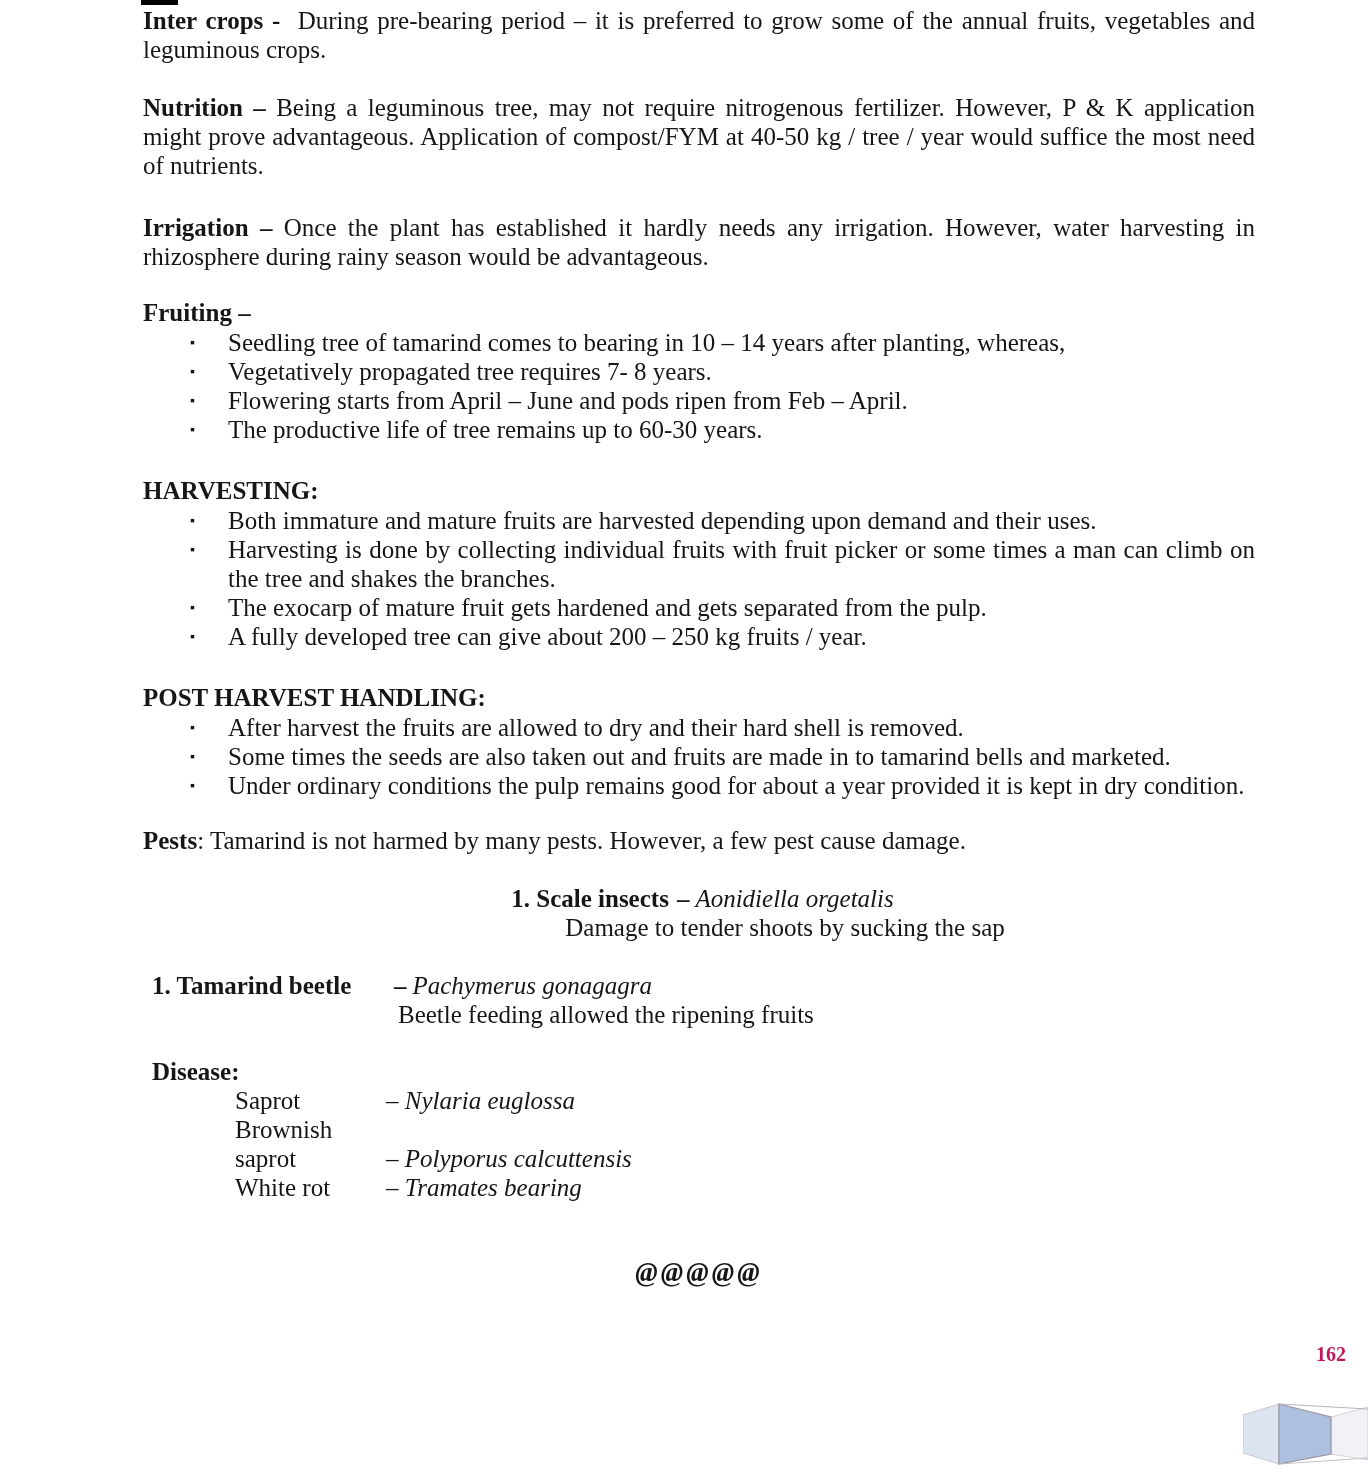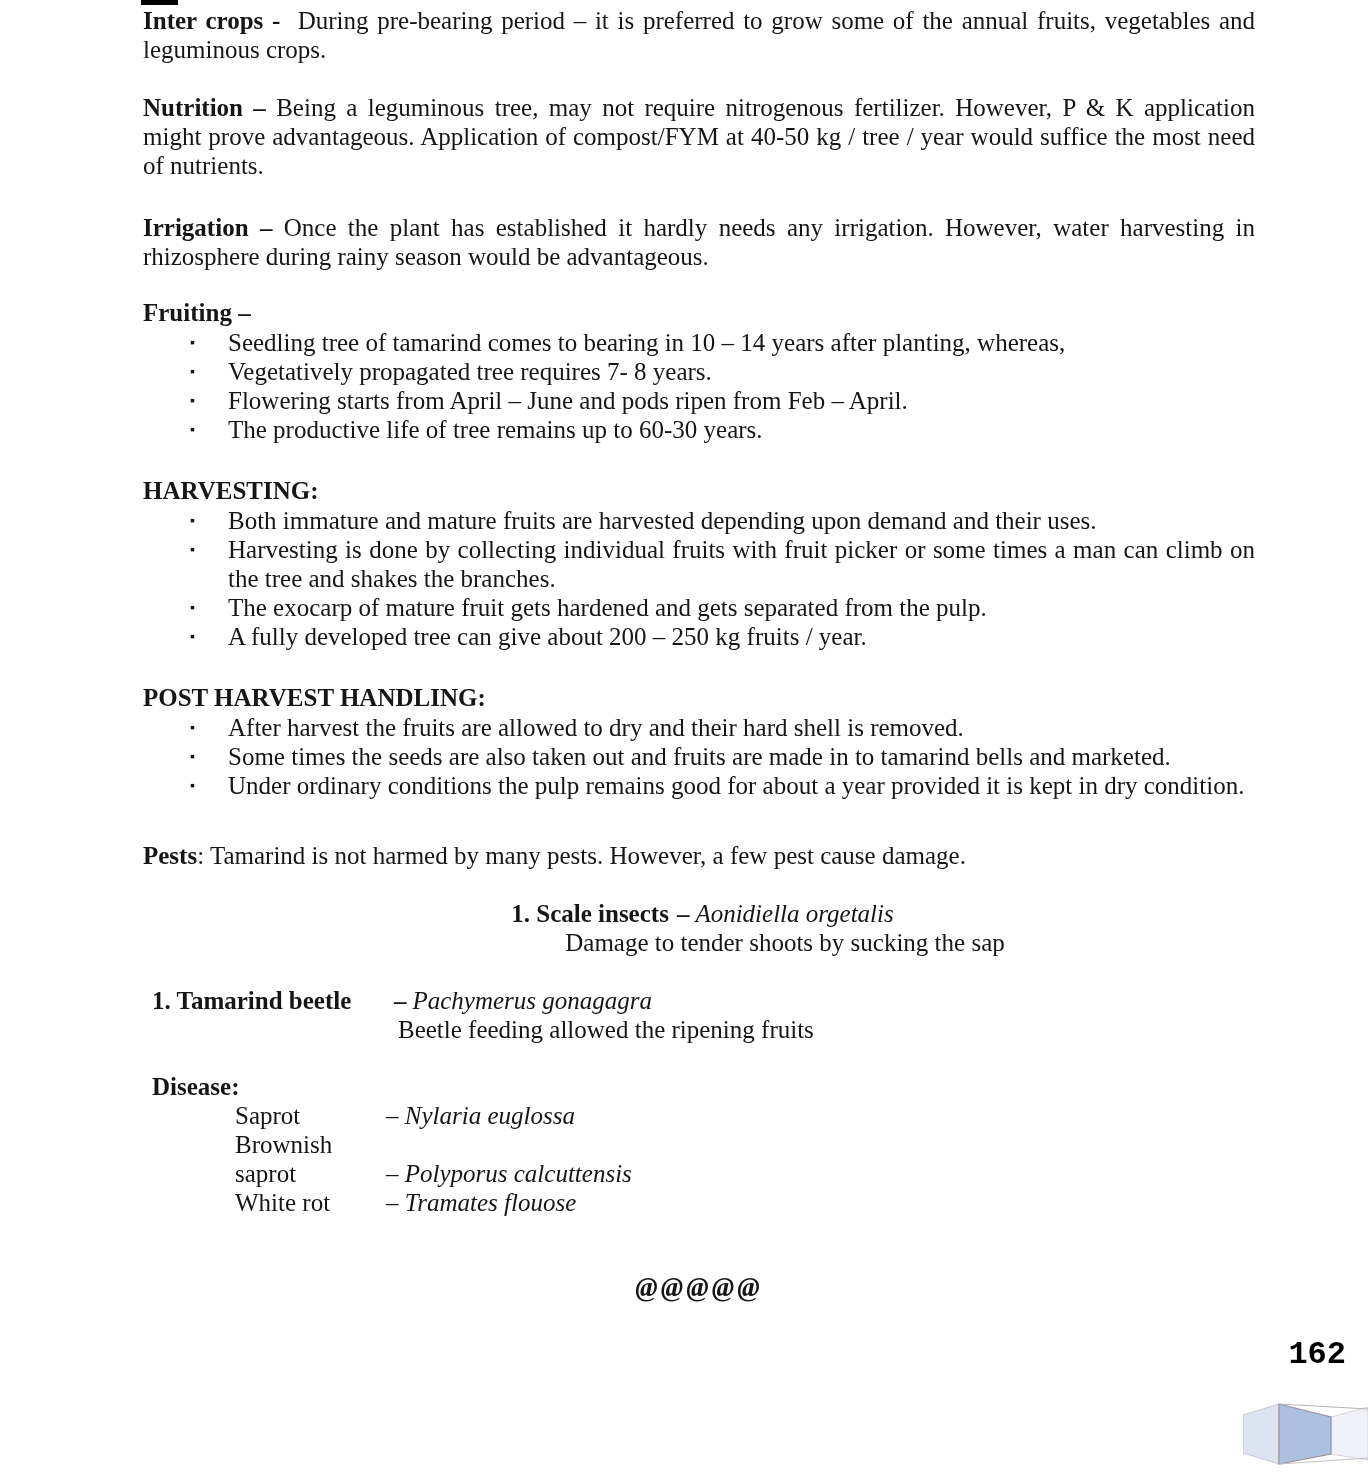--- a/index.html
+++ b/index.html
@@ -32,21 +32,21 @@
   .blist{margin-top:1px;}
   .bullet-item{display:flex;text-align:justify;}
   .bullet-marker{
     flex:0 0 85px;
     box-sizing:border-box;
     padding-left:47px;
     font-size:14px;
     line-height:29px;
   }
   .bullet-text{flex:1;}
-  .pests{margin-top:41px;}
+  .pests{margin-top:26px;}
   .pest-block1{margin-top:29px;text-align:center;}
   .pest-block2{margin-top:29px;}
   .pest-num{font-weight:bold;padding-left:7px;}
   .pest-label-wide{display:inline-block;width:243px;font-weight:bold;box-sizing:border-box;padding-left:9px;}
   .dash-sp{margin:0 6px 0 8px;font-weight:bold;}
   .species{font-style:italic;}
   .pest-desc1{padding-left:172px;}
   .pest-desc2{padding-left:255px;}
   .disease-h{margin-top:28px;font-weight:bold;padding-left:9px;}
   .disease-row{}
@@ -63,24 +63,24 @@
   .top-mark{
     position:absolute;
     left:141px;top:0;
     width:37px;height:5px;
     background:#000;
   }
   .page-num{
     position:absolute;
     top:1340px;
     right:22px;
-    font-family:Liberation Mono, monospace;
-    font-size:32px;
+    font-family:Liberation Serif, serif;
+    font-size:20px;
     font-weight:bold;
-    color:#000000;
+    color:#be185d;
   }
   .corner-art{
     position:absolute;
     left:1243px;
     top:1398px;
     width:125px;
     height:72px;
   }
 </style>
 </head>
@@ -166,21 +166,21 @@
 
     <div class="pest-block2">
       <div><span class="pest-label-wide">1. Tamarind beetle</span><span class="dash-sp">–</span><span class="species">Pachymerus gonagagra</span></div>
       <div class="pest-desc2">Beetle feeding allowed the ripening fruits</div>
     </div>
 
     <div class="disease-h">Disease:</div>
     <div>
       <div class="disease-row"><span class="disease-name">Saprot</span><span class="disease-agent">– Nylaria euglossa</span></div>
       <div class="disease-row"><span class="disease-name">Brownish saprot</span><span class="disease-agent">– Polyporus calcuttensis</span></div>
-      <div class="disease-row"><span class="disease-name">White rot</span><span class="disease-agent">– Tramates flouose</span></div>
+      <div class="disease-row"><span class="disease-name">White rot</span><span class="disease-agent">– Tramates bearing</span></div>
     </div>
 
     <div class="endmark">@@@@@</div>
 
   </div>
 
   <div class="page-num">162</div>
 
   <svg class="corner-art" viewBox="0 0 125 72" xmlns="http://www.w3.org/2000/svg">
     <polygon points="0,17 36,6 36,66 0,55" fill="#dde4f1" stroke="#c9c6cf" stroke-width="1"></polygon>

